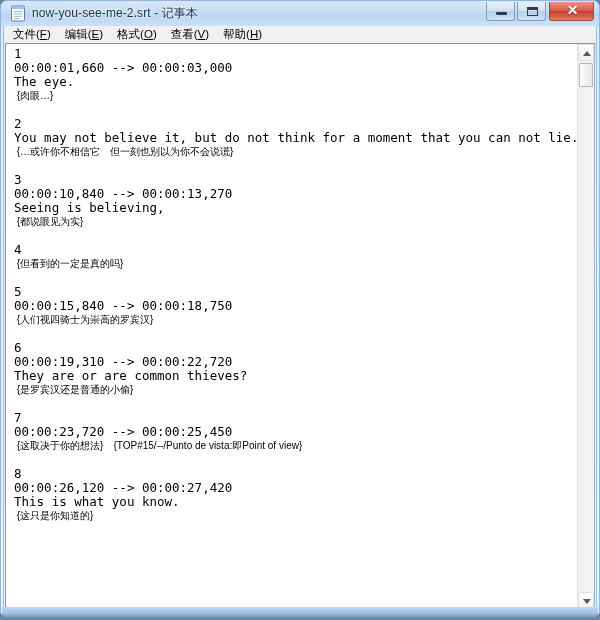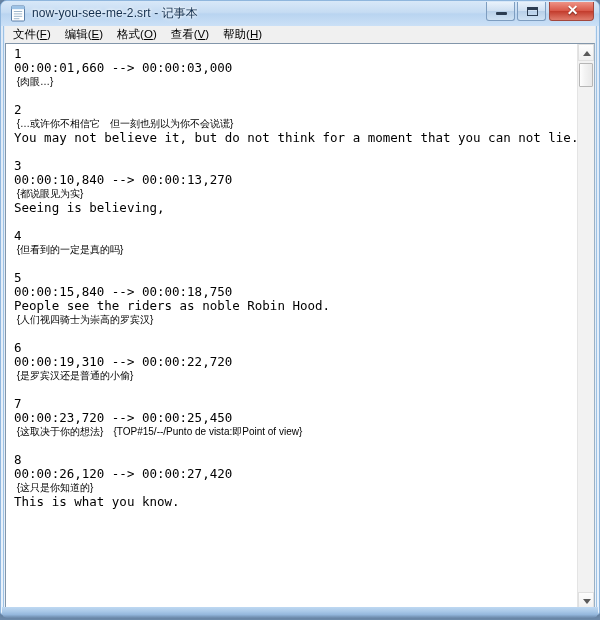--- a/index.html
+++ b/index.html
@@ -278,51 +278,52 @@
     <div class="menu-item"><span class="mn">编辑</span><span class="acc">(<u>E</u>)</span></div>
     <div class="menu-item"><span class="mn">格式</span><span class="acc">(<u>O</u>)</span></div>
     <div class="menu-item"><span class="mn">查看</span><span class="acc">(<u>V</u>)</span></div>
     <div class="menu-item"><span class="mn">帮助</span><span class="acc">(<u>H</u>)</span></div>
   </div>
 
   <div class="client">
     <div class="editor" id="editor">
         <div class="srt-line">1</div>
         <div class="srt-line">00:00:01,660 --&gt; 00:00:03,000</div>
+        <div class="srt-line">The eye.</div>
         <div class="srt-line cjk"> {肉眼…}</div>
         <div class="srt-line blank"></div>
         <div class="srt-line">2</div>
+        <div class="srt-line">You may not believe it, but do not think for a moment that you can not lie.</div>
         <div class="srt-line cjk"> {…或许你不相信它　但一刻也别以为你不会说谎}</div>
-        <div class="srt-line">You may not believe it, but do not think for a moment that you can not lie.</div>
         <div class="srt-line blank"></div>
         <div class="srt-line">3</div>
         <div class="srt-line">00:00:10,840 --&gt; 00:00:13,270</div>
+        <div class="srt-line">Seeing is believing,</div>
         <div class="srt-line cjk"> {都说眼见为实}</div>
-        <div class="srt-line">Seeing is believing,</div>
         <div class="srt-line blank"></div>
         <div class="srt-line">4</div>
         <div class="srt-line cjk"> {但看到的一定是真的吗}</div>
         <div class="srt-line blank"></div>
         <div class="srt-line">5</div>
         <div class="srt-line">00:00:15,840 --&gt; 00:00:18,750</div>
-        <div class="srt-line">People see the riders as noble Robin Hood.</div>
         <div class="srt-line cjk"> {人们视四骑士为崇高的罗宾汉}</div>
         <div class="srt-line blank"></div>
         <div class="srt-line">6</div>
         <div class="srt-line">00:00:19,310 --&gt; 00:00:22,720</div>
+        <div class="srt-line">They are or are common thieves?</div>
         <div class="srt-line cjk"> {是罗宾汉还是普通的小偷}</div>
         <div class="srt-line blank"></div>
         <div class="srt-line">7</div>
         <div class="srt-line">00:00:23,720 --&gt; 00:00:25,450</div>
         <div class="srt-line cjk"> {这取决于你的想法}　{TOP#15/--/Punto de vista:即Point of view}</div>
         <div class="srt-line blank"></div>
         <div class="srt-line">8</div>
         <div class="srt-line">00:00:26,120 --&gt; 00:00:27,420</div>
+        <div class="srt-line">This is what you know.</div>
         <div class="srt-line cjk"> {这只是你知道的}</div>
-        <div class="srt-line">This is what you know.</div>
       </div>
 
     <div class="vscroll">
       <div class="sb-btn up">
         <span class="arrow up"></span>
       </div>
       <div class="sb-thumb"></div>
       <div class="sb-btn down">
         <span class="arrow down"></span>
       </div>

